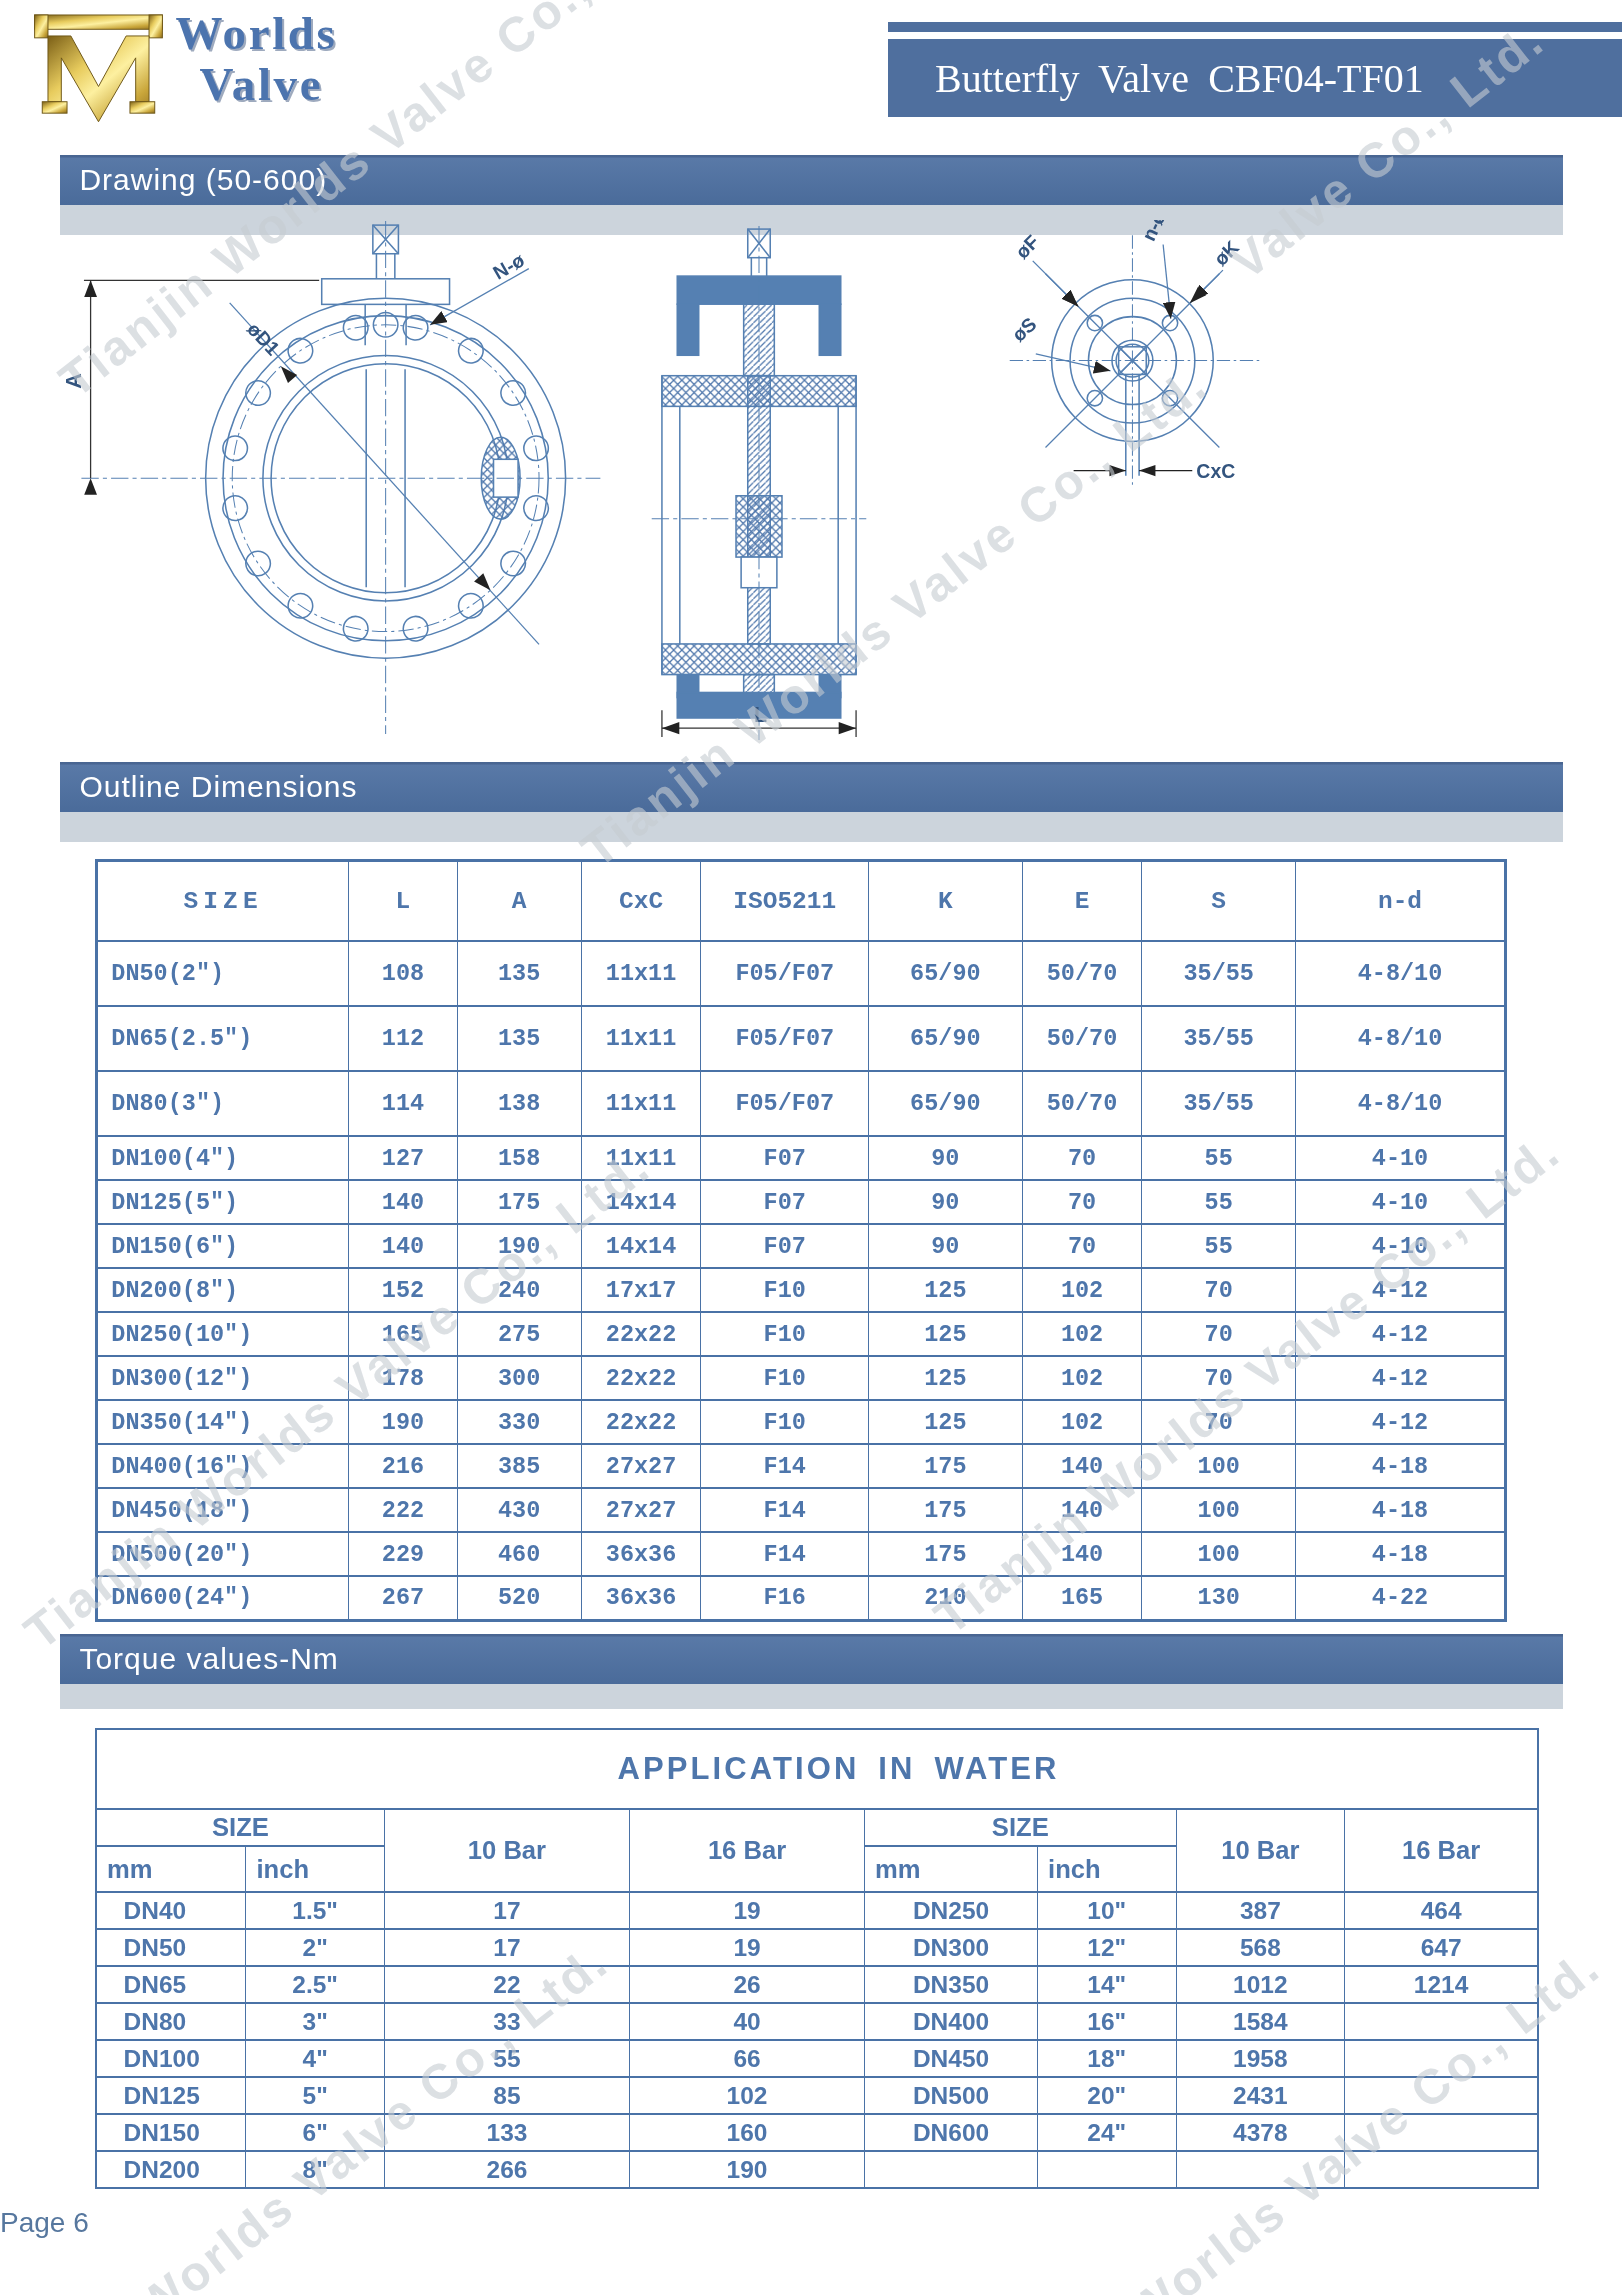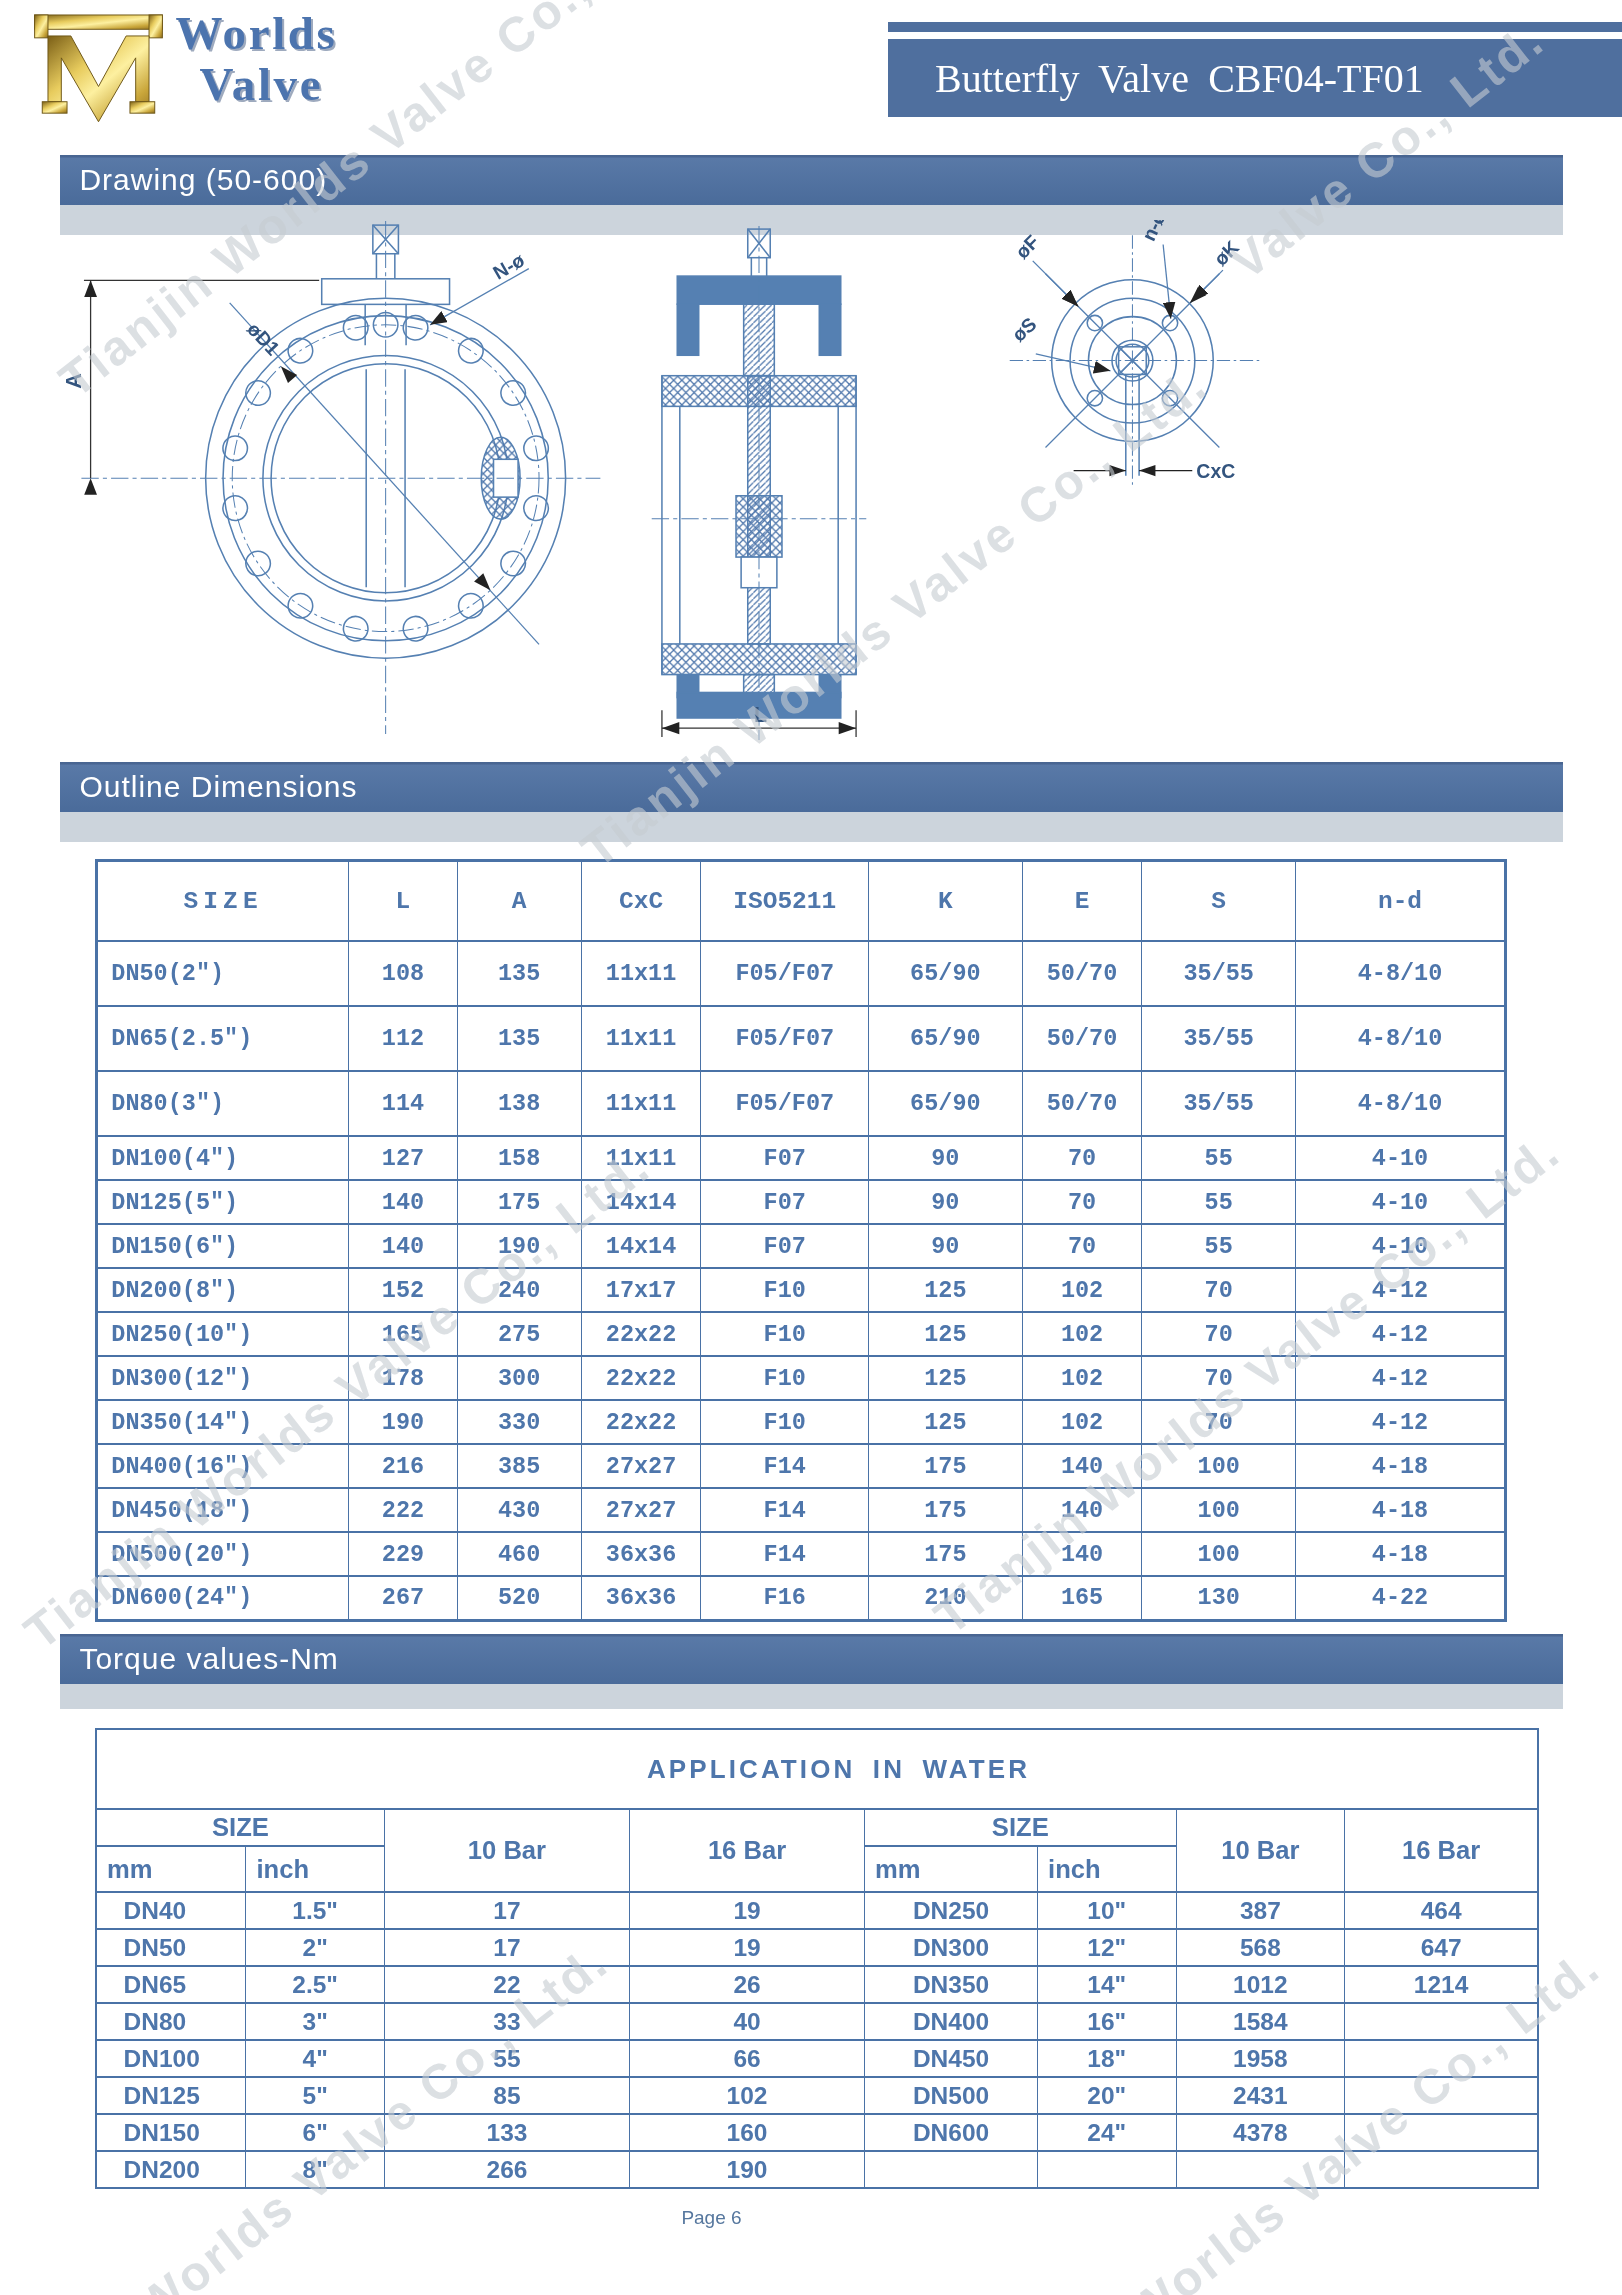--- a/index.html
+++ b/index.html
@@ -56,30 +56,30 @@
   #outline-table td.size-col{text-align:left;padding-left:13.3px;}
   #outline-table tbody tr{height:44px;}
   #outline-table tbody tr.tall{height:65px;}
   #torque-table{left:95px;top:1728px;width:1444px;border:2.6px solid #4a72a6;}
   #torque-table th,#torque-table td{
     border-left:1.5px solid #4a72a6;border-right:1.5px solid #4a72a6;
     border-top:2px solid #4a72a6;border-bottom:2px solid #4a72a6;
     font-weight:bold;color:#4e76ab;font-size:24.5px;text-align:center;vertical-align:middle;
     font-family:"Liberation Sans",sans-serif;
   }
-  #torque-table th.twtitle{height:76px;font-size:26px;letter-spacing:3.1px;word-spacing:7.2px;padding-left:44px;}
+  #torque-table th.twtitle{height:76px;font-size:31px;letter-spacing:3.1px;word-spacing:7.2px;padding-left:44px;}
   #torque-table thead th{font-size:25.6px;}
   #torque-table tr.hrow1 th{height:33px;}
   #torque-table tr.hrow2 th{height:42px;text-align:left;padding-left:10px;}
   #torque-table tbody tr{height:37px;}
   #torque-table td.mm-col{text-align:left;padding-left:26.6px;}
   
   #page-footer{
-    position:absolute;left:0;top:2207px;width:1423px;text-align:center;
-    color:#56779e;font-size:19px;z-index:2;
+    position:absolute;left:0;top:2207px;width:1423px;text-align:left;
+    color:#56779e;font-size:28px;z-index:2;
   }
   .wm{
     position:absolute;color:#c6ccd2;opacity:.6;font-weight:bold;white-space:nowrap;
     transform:rotate(-38deg);transform-origin:0 50%;letter-spacing:3.1px;z-index:5;
     font-family:"Liberation Sans",sans-serif;
   }
 </style>
 </head>
 <body>
 

